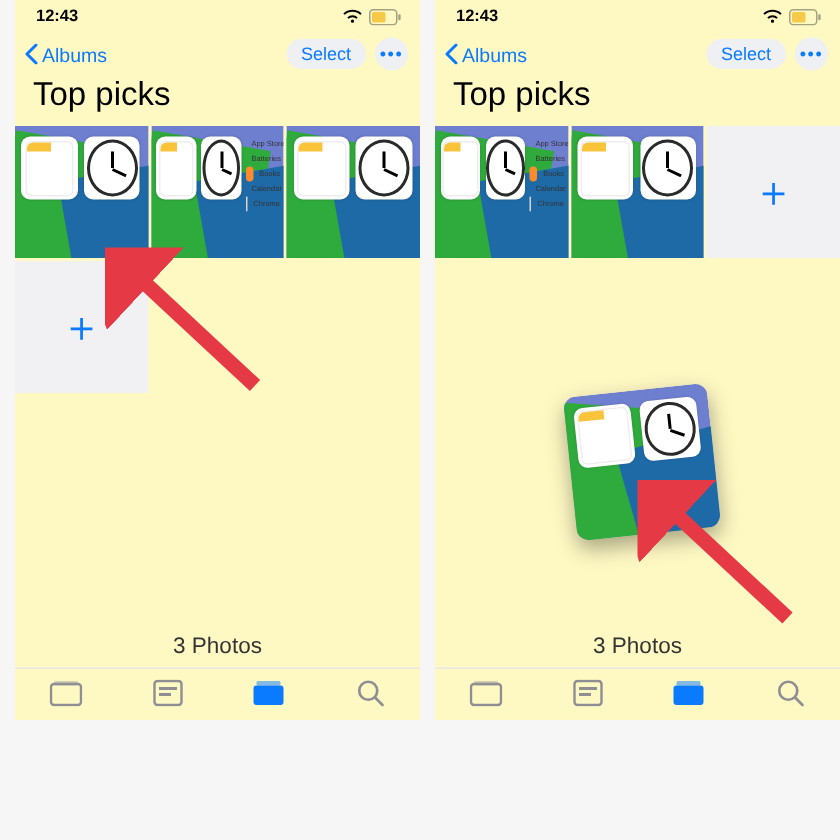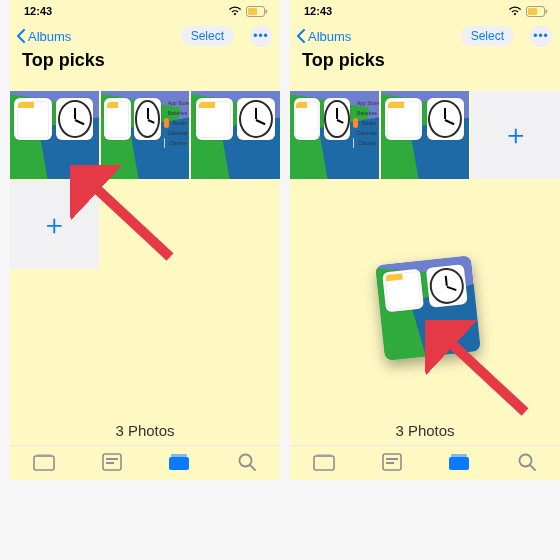--- a/index.html
+++ b/index.html
@@ -8,25 +8,25 @@
 .phone.left{left:10px}
 .phone.right{left:290px}
 
 .status{display:flex;justify-content:space-between;align-items:center;height:18px;padding:2px 12px 0 14px;font-size:11px;font-weight:600}
 .status .right{display:flex;align-items:center;gap:4px}
 .wifi svg,.batt svg{display:block}
 
 .nav{display:flex;align-items:center;justify-content:space-between;padding:4px 8px 2px 6px;height:24px}
 .back{display:flex;align-items:center;color:#0a7aff;font-size:13px;gap:2px}
 .back svg{display:block}
-.nav .btns{display:flex;align-items:center;gap:16px}
+.nav .btns{display:flex;align-items:center;gap:6px}
 .pill{background:#eef0f3;color:#0a7aff;font-size:12px;font-weight:500;border-radius:12px;padding:3px 10px}
 .circ{width:22px;height:22px;border-radius:50%;background:#eef0f3;color:#0a7aff;display:flex;align-items:center;justify-content:center;font-size:12px;letter-spacing:1px}
 
-.title{font-size:18px;font-weight:700;padding:0 12px 20px 12px}
+.title{font-size:22px;font-weight:400;padding:0 12px 8px 12px}
 
 .grid{display:grid;grid-template-columns:repeat(3,1fr);grid-auto-rows:88px;gap:2px;padding:0;position:relative}
 .cell{background:#d9dce2;position:relative;overflow:hidden}
 .thumb{position:absolute;inset:0}
 
 .ios-bg{position:absolute;inset:0;background:#6e7fd0}
 .ios-hill-1{position:absolute;left:-10%;bottom:-30%;width:90%;height:120%;background:#2faa3c;transform:rotate(10deg)}
 .ios-hill-2{position:absolute;right:-10%;bottom:-25%;width:70%;height:90%;background:#1e6aa7;transform:rotate(-10deg)}
 .widget{position:absolute;background:#fff;border-radius:6px;box-shadow:0 0 2px rgba(0,0,0,.15)}
 .widget.note{left:5%;top:8%;width:42%;height:48%}

